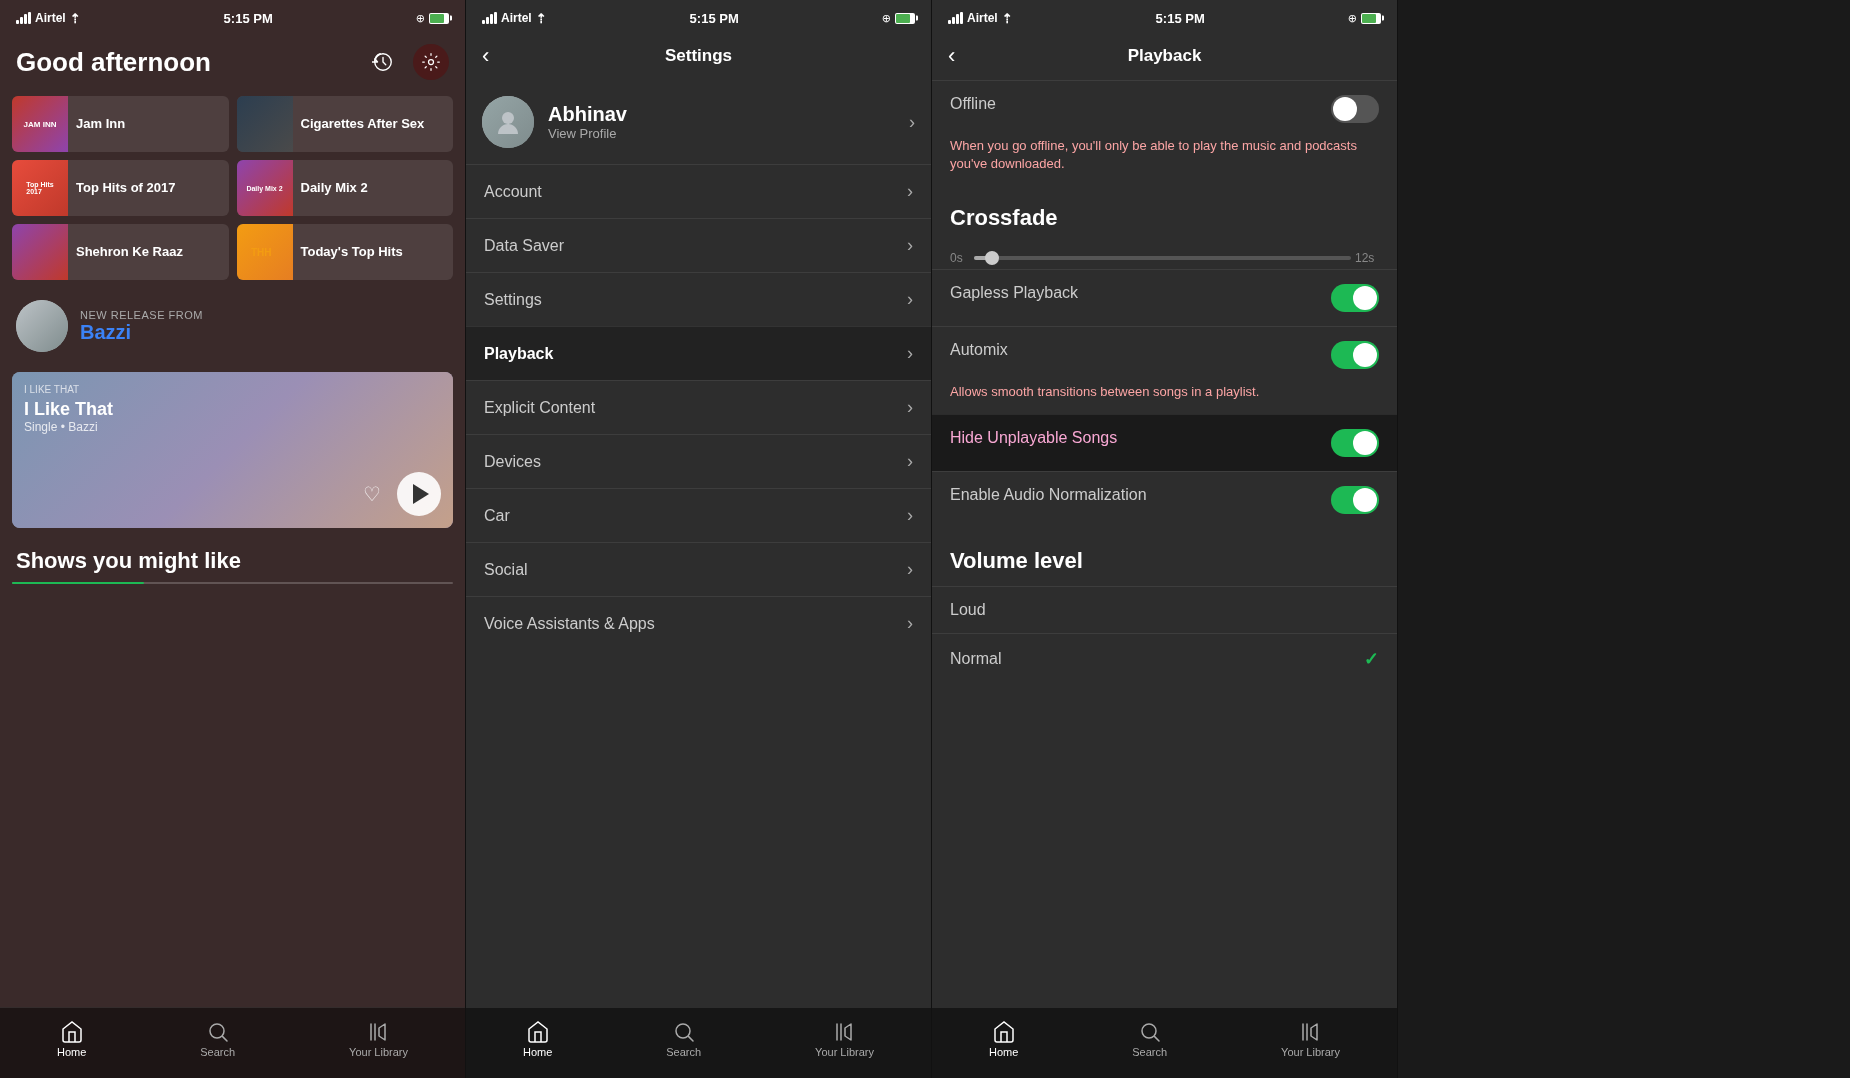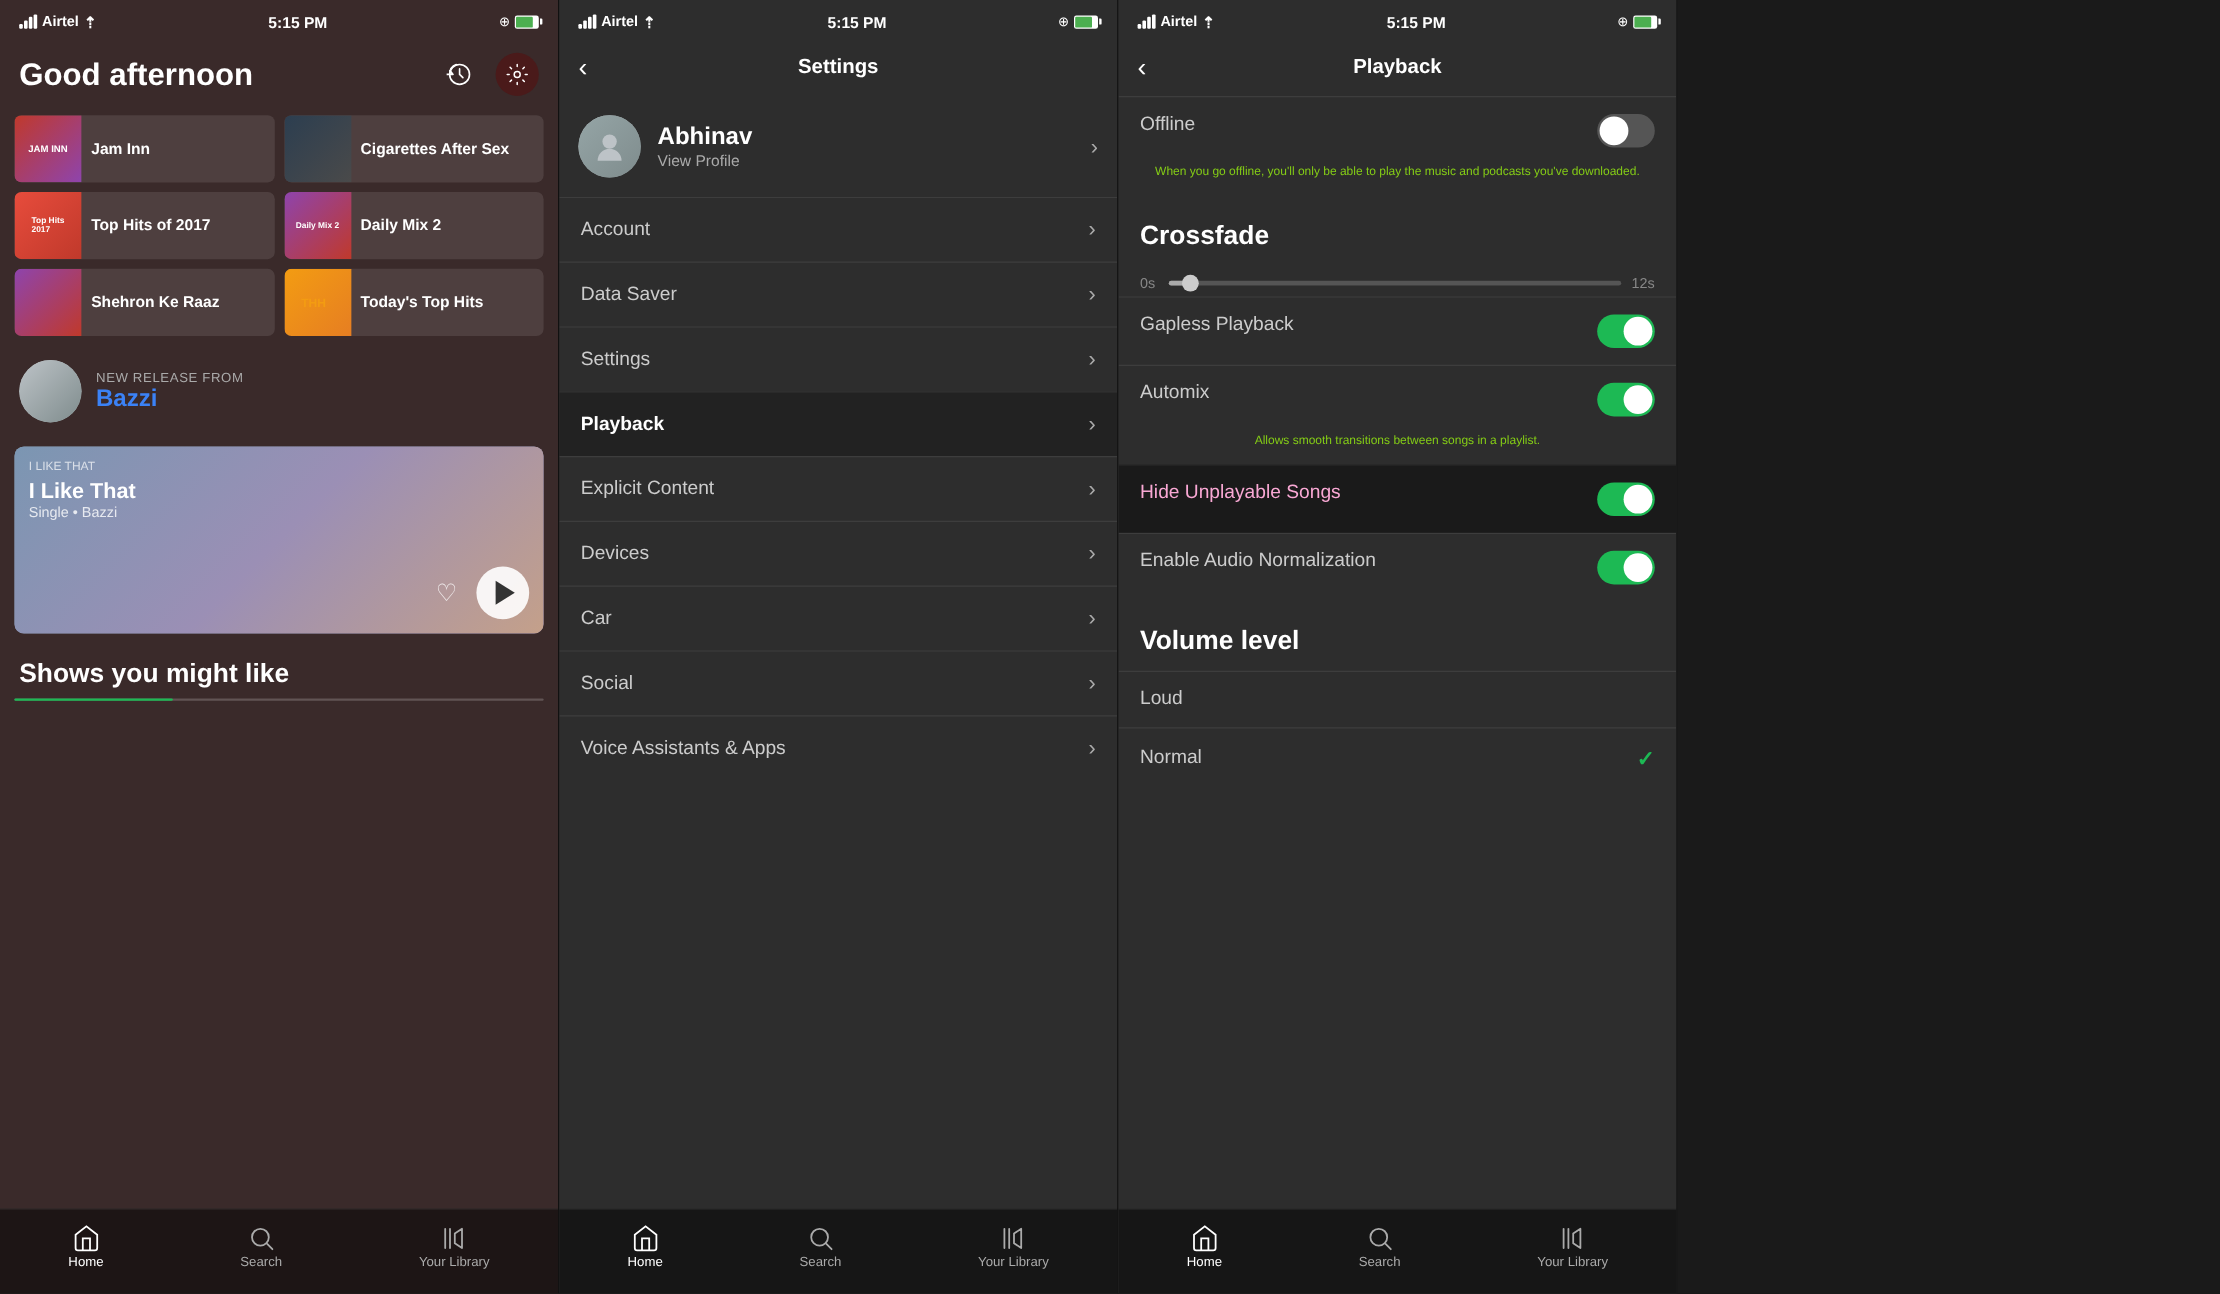--- a/index.html
+++ b/index.html
@@ -412,25 +412,24 @@
       border-top: 1px solid rgba(255,255,255,0.08);
     }
     .playback-row.highlighted {
       background: #1a1a1a;
     }
     .playback-label {
       font-size: 16px;
       color: #ccc;
     }
     .playback-desc {
-      font-size: 10px;
-      color: #84cc16;
+      font-size: 13px;
+      color: #fca5a5;
       padding: 0 18px 12px;
       line-height: 1.4;
-      text-align: center;
     }
 
     
     .toggle {
       width: 48px;
       height: 28px;
       border-radius: 14px;
       position: relative;
       flex-shrink: 0;
     }
@@ -832,21 +831,21 @@
 
     <div class="playback-section">
       <div class="playback-section-title">Crossfade</div>
     </div>
     <div class="slider-row">
       <span class="slider-label">0s</span>
       <div class="slider-track">
         <div class="slider-fill"></div>
         <div class="slider-thumb"></div>
       </div>
-      <span class="slider-label" style="text-align:right;min-width:24px;">12s</span>
+      <span class="slider-label" style="text-align:left;min-width:24px;">12s</span>
     </div>
 
     <div class="playback-row">
       <span class="playback-label">Gapless Playback</span>
       <div class="toggle on">
         <div class="toggle-thumb"></div>
       </div>
     </div>
 
     <div class="playback-row">

